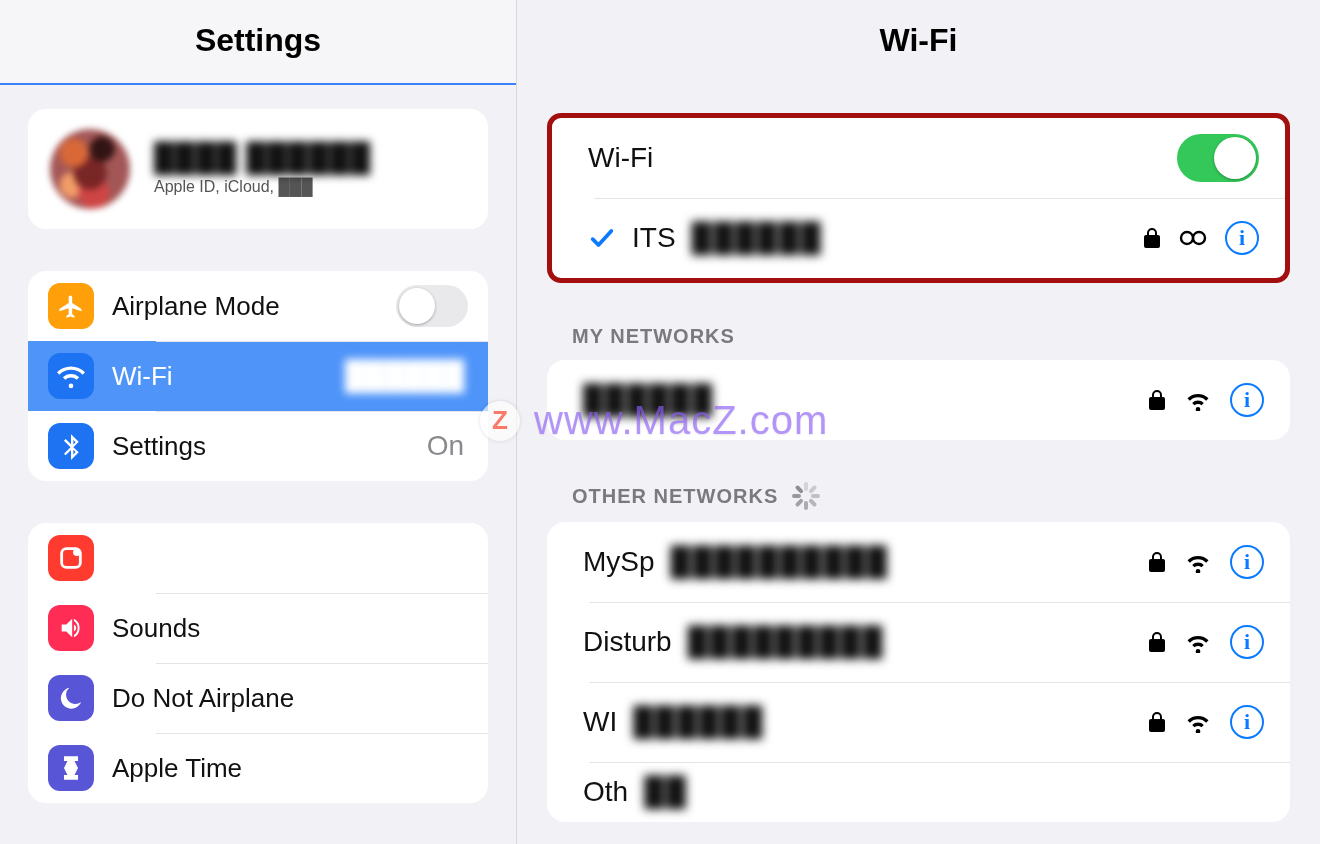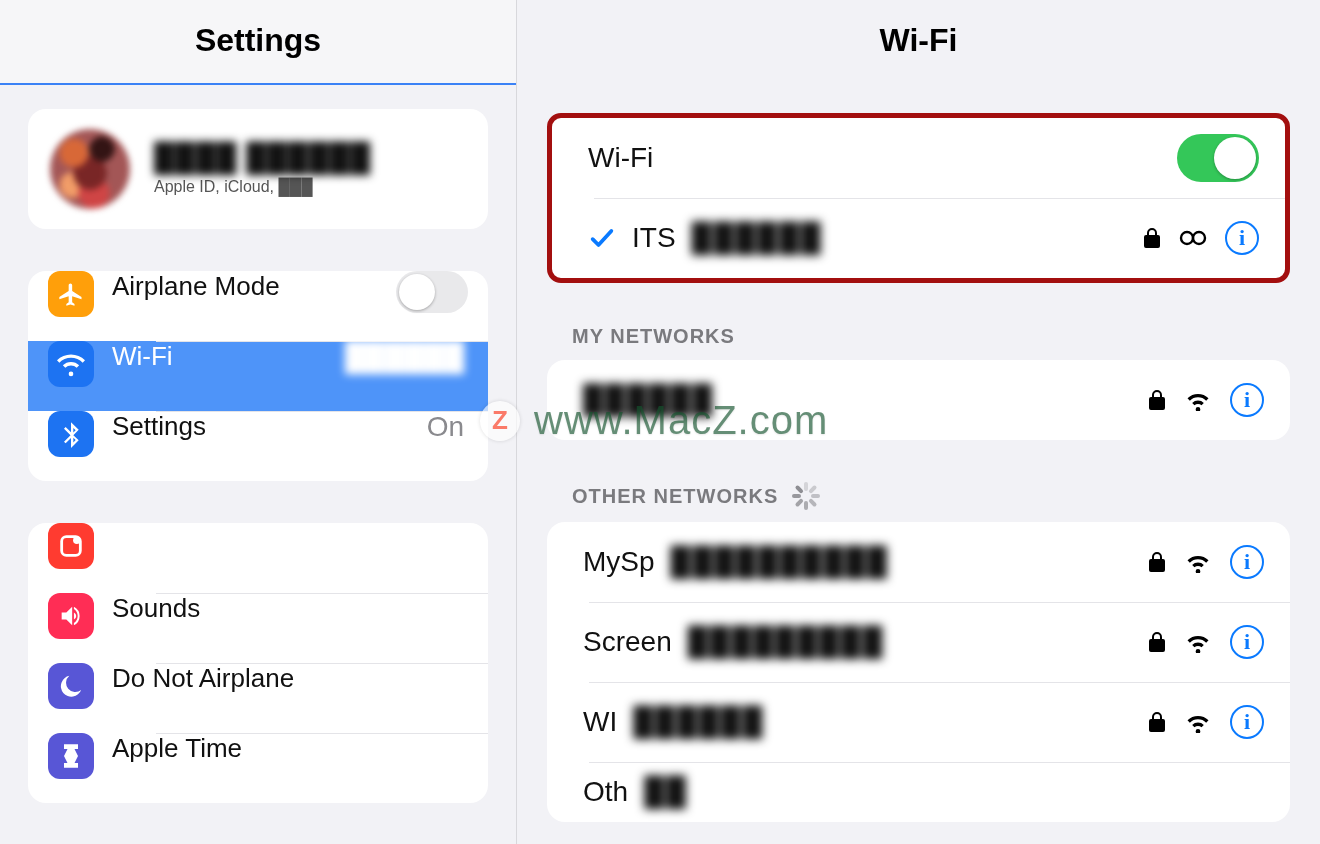--- a/index.html
+++ b/index.html
@@ -19,21 +19,21 @@
   radial-gradient(circle at 65% 25%, #3a1e1e 0 16%, transparent 16%),
   radial-gradient(circle at 50% 55%, #7a2e2e 0 28%, transparent 28%),
   radial-gradient(circle at 55% 80%, #c84a4a 0 20%, transparent 20%),
   radial-gradient(circle at 28% 70%, #e79a6a 0 16%, transparent 16%),
   #a05a5a; filter: blur(3px) contrast(1.1); }
 .acc-texts { margin-left:24px; }
 .acc-name { font-size:28px; font-weight:400; color:#111; letter-spacing:1px; filter:blur(4px); }
 .acc-sub  { font-size:16px; color:#555; margin-top:4px; }
 
 
-.srow { display:flex; height:70px; padding:0 20px 0 20px; gap:18px; position:relative; }
+.srow { display:flex; align-items:center; height:70px; padding:0 20px 0 20px; gap:18px; position:relative; }
 .srow + .srow::before { content:""; position:absolute; left:128px; right:0; top:0; height:1px; background:#e4e4e8; }
 .srow.selected { background:#4e94f9; }
 .srow.selected .srow-label, .srow.selected .srow-value { color:#fff; }
 .sicon { width:46px; height:46px; border-radius:12px; display:flex; align-items:center; justify-content:center; flex:none; }
 .sicon svg { width:28px; height:28px; }
 .srow-label { font-size:26px; color:#111; flex:1; }
 .srow-value { font-size:28px; color:#8a8a8e; margin-right:4px; }
 .srow.selected .srow-value { filter:blur(4px); }
 
 
@@ -64,21 +64,21 @@
 .netend { display:flex; align-items:center; gap:18px; }
 .info-btn { width:34px; height:34px; border:2.5px solid #0a7aff; border-radius:50%; color:#0a7aff; font-family:Georgia, serif; font-weight:700; font-size:22px; display:flex; align-items:center; justify-content:center; }
 
 
 .spinner { width:28px; height:28px; position:relative; }
 .spinner span { position:absolute; left:12px; top:0; width:4px; height:9px; border-radius:2px; background:#8e8e93; transform-origin:2px 14px; }
 
 
 .wm { position:absolute; left:480px; top:398px; display:flex; align-items:center; gap:14px; pointer-events:none; opacity:.65; }
 .wm-badge { width:40px; height:40px; border-radius:50%; background:#fff; color:#ff3b1f; font-weight:800; font-size:26px; display:flex; align-items:center; justify-content:center; box-shadow:0 0 4px rgba(0,0,0,.2); }
-.wm-text { font-size:40px; color:#14532d; font-weight:400; text-shadow:0 1px 2px rgba(0,0,0,.15); letter-spacing:1px; }
+.wm-text { font-size:40px; color:#8b5cf6; font-weight:400; text-shadow:0 1px 2px rgba(0,0,0,.15); letter-spacing:1px; }
 </style>
 </head>
 <body>
 
 <div class="app">
 
   <div class="sidebar">
     <div class="sb-header">Settings</div>
 
     <div class="card">
@@ -230,21 +230,21 @@
               <path d="M4 8V6a5 5 0 0110 0v2h1a2 2 0 012 2v9a2 2 0 01-2 2H3a2 2 0 01-2-2v-9a2 2 0 012-2h1zm2 0h6V6a3 3 0 00-6 0v2z"></path>
             </svg>
           <svg width="28" height="22" viewBox="0 0 24 18" fill="#000">
               <path d="M12 15a2 2 0 110 4 2 2 0 010-4zm-5-3.4a7 7 0 0110 0l-2 2a4.2 4.2 0 00-6 0zm-4-4a12.7 12.7 0 0118 0l-2 2a9.9 9.9 0 00-14 0z"></path>
             </svg>
           <div class="info-btn">i</div>
         </div>
       </div>
       <div class="mrow">
         <div class="mname">
-            <span>Screen</span>
+            <span>Disturb</span>
             <span class="blur">█████████</span>
           </div>
         <div class="netend">
           <svg width="18" height="22" viewBox="0 0 18 22" fill="#000">
               <path d="M4 8V6a5 5 0 0110 0v2h1a2 2 0 012 2v9a2 2 0 01-2 2H3a2 2 0 01-2-2v-9a2 2 0 012-2h1zm2 0h6V6a3 3 0 00-6 0v2z"></path>
             </svg>
           <svg width="28" height="22" viewBox="0 0 24 18" fill="#000">
               <path d="M12 15a2 2 0 110 4 2 2 0 010-4zm-5-3.4a7 7 0 0110 0l-2 2a4.2 4.2 0 00-6 0zm-4-4a12.7 12.7 0 0118 0l-2 2a9.9 9.9 0 00-14 0z"></path>
             </svg>
           <div class="info-btn">i</div>

